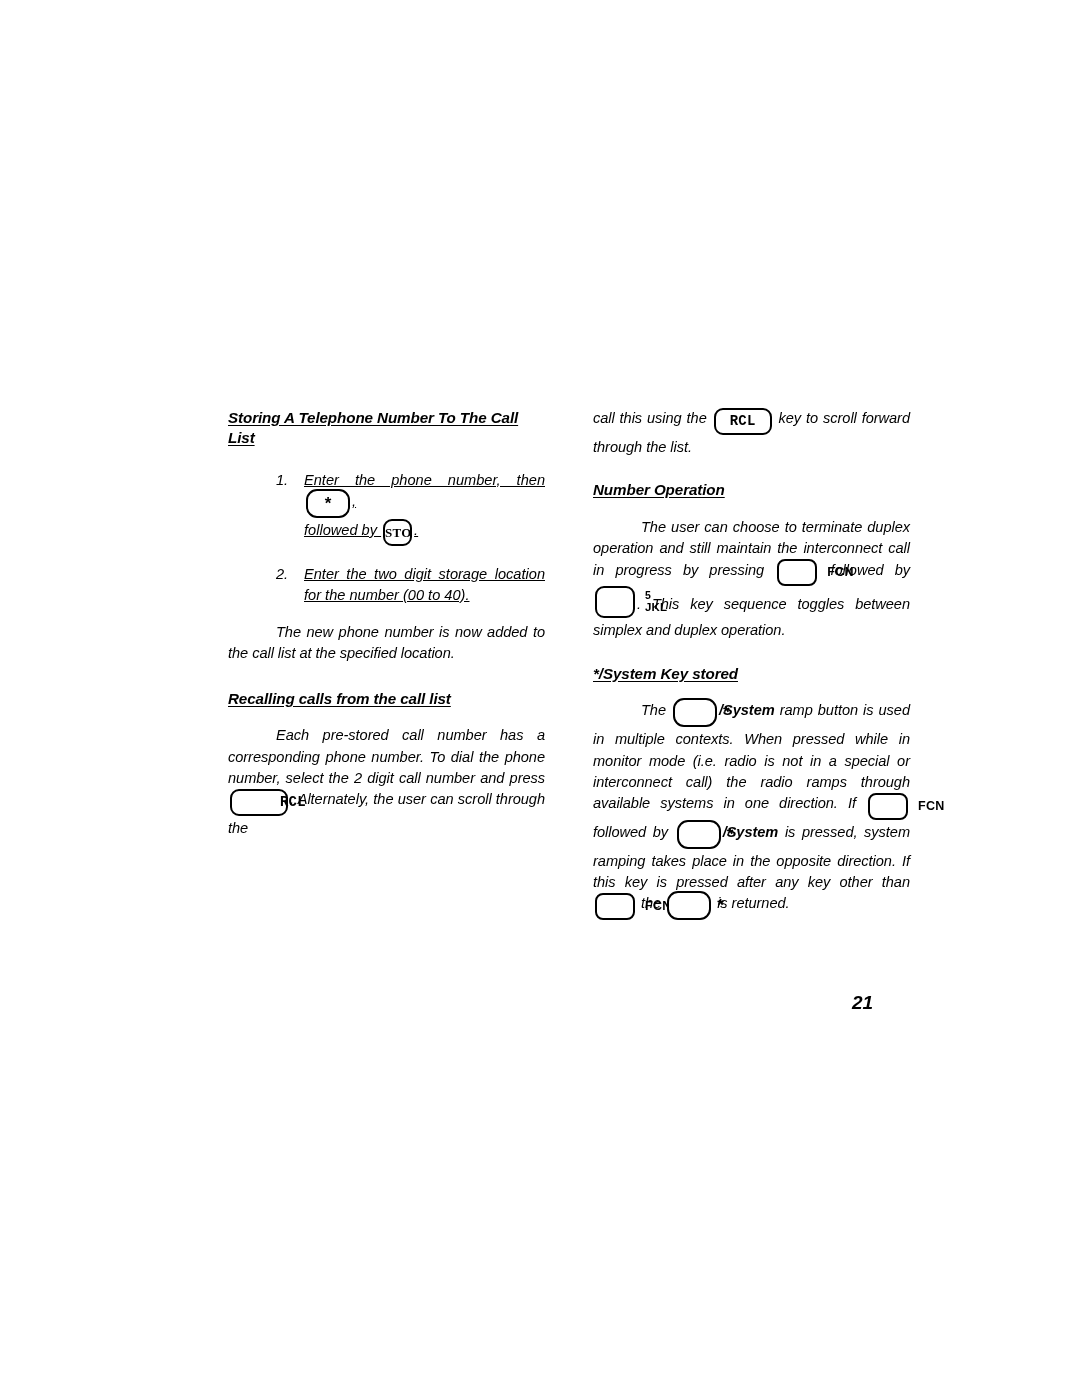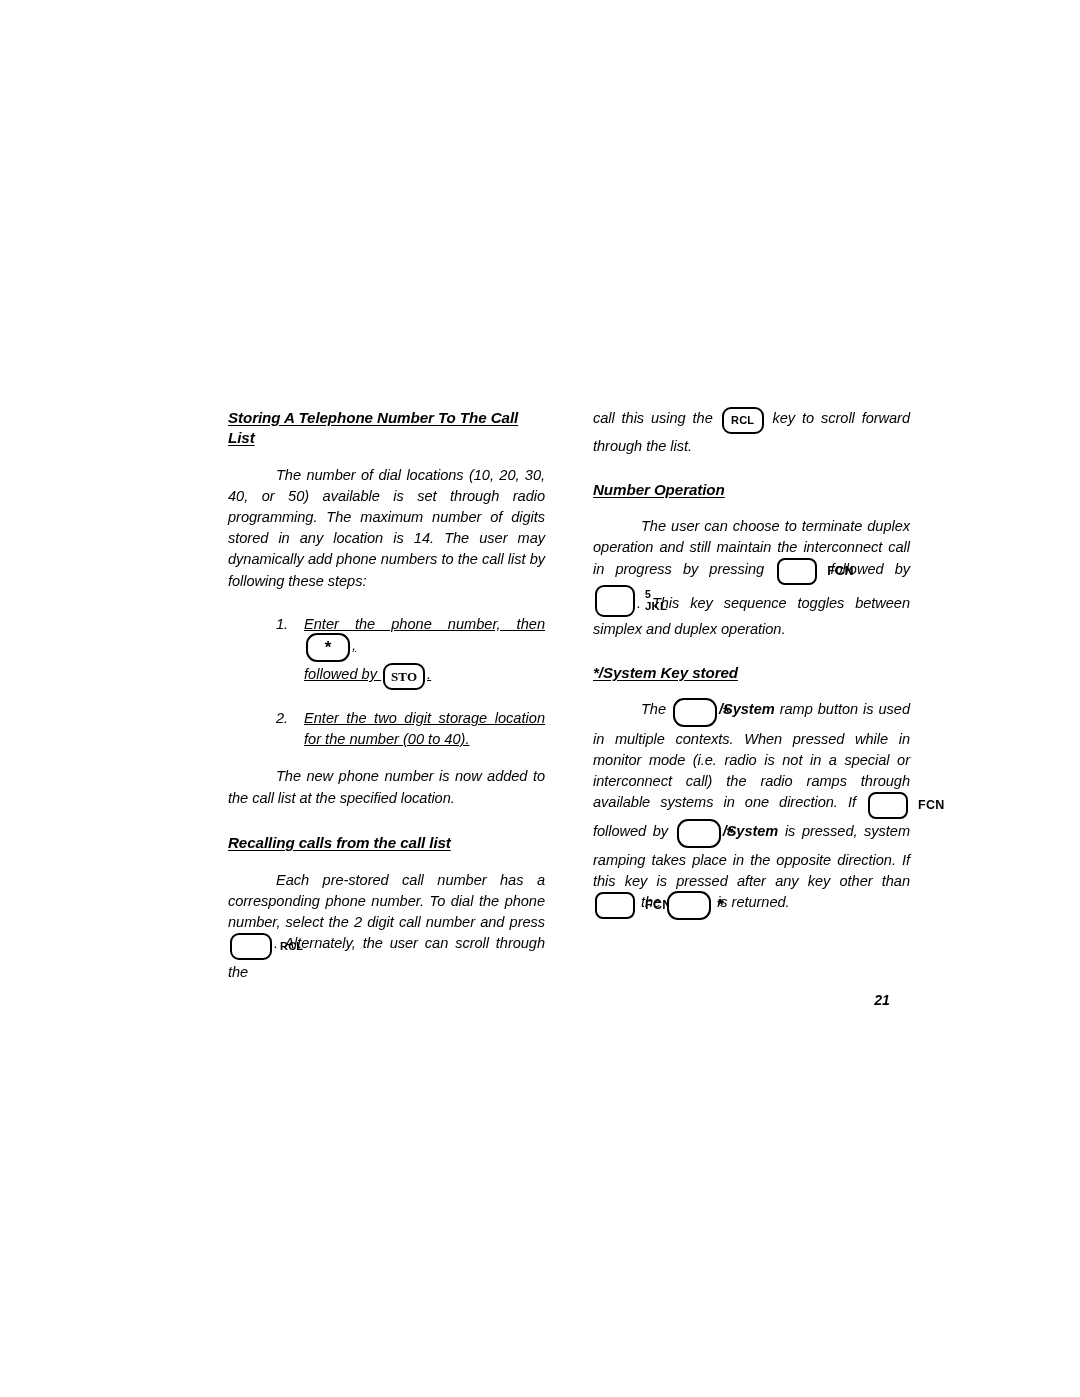--- a/index.html
+++ b/index.html
@@ -120,34 +120,34 @@
   }
   .key.k-word {
     width: 40px;
     height: 27px;
     line-height: 23px;
     font-size: 12.5px;
     letter-spacing: 0.3px;
     border-radius: 8px;
   }
   .key.k-sto {
-    width: 42px;
+    width: 29px;
     height: 27px;
     line-height: 23px;
     font-size: 13px;
     font-family: "Liberation Serif", serif;
     letter-spacing: 0.2px;
     text-align: center;
   }
   .key.k-rcl {
-    width: 42px;
+    width: 58px;
     height: 27px;
     line-height: 23px;
-    font-size: 11px;
-    font-family: Liberation Sans, sans-serif;
+    font-size: 14px;
+    font-family: Liberation Mono, monospace;
     letter-spacing: 0.2px;
   }
   .key.k-two {
     width: 40px;
     height: 32px;
     border-radius: 9px;
     padding: 0;
     line-height: 1;
   }
   .key.k-two .r1 {
@@ -165,39 +165,38 @@
 
   
   .keywrap { white-space: nowrap; }
 
   
   .pageno {
     position: absolute;
     left: 852px;
     top: 992px;
     width: 60px;
-    text-align: center;
-    font-size: 14px;
+    text-align: left;
+    font-size: 19px;
     font-weight: bold;
     font-style: italic;
   }
 </style>
 </head>
 <body>
 
 <div class="page">
 
   <div class="content">
     <div class="columns">
 
       <div class="col">
 
         <h2 class="sec-head two-line"><span class="u">Storing A Telephone Number To The Call List</span></h2>
 
-        <p class="body indent gap-before">The number of dial locations (10, 20, 30, 40, or 50) available is set through radio programming. The maximum number of digits stored in any location is 14.  The user may dynamically add phone numbers to the call list by following these steps:</p>
 
         <div class="numlist">
 
           <div class="numitem">
             <span class="num">1.</span>
             <span class="txt"><span>Enter the phone number, then </span><span class="keywrap"><span class="key k-star">*</span><span>,</span></span><span class="l2"><span>followed by </span><span class="key k-sto">STO</span><span>.</span></span></span>
           </div>
 
           <div class="numitem">
             <span class="num">2.</span>

